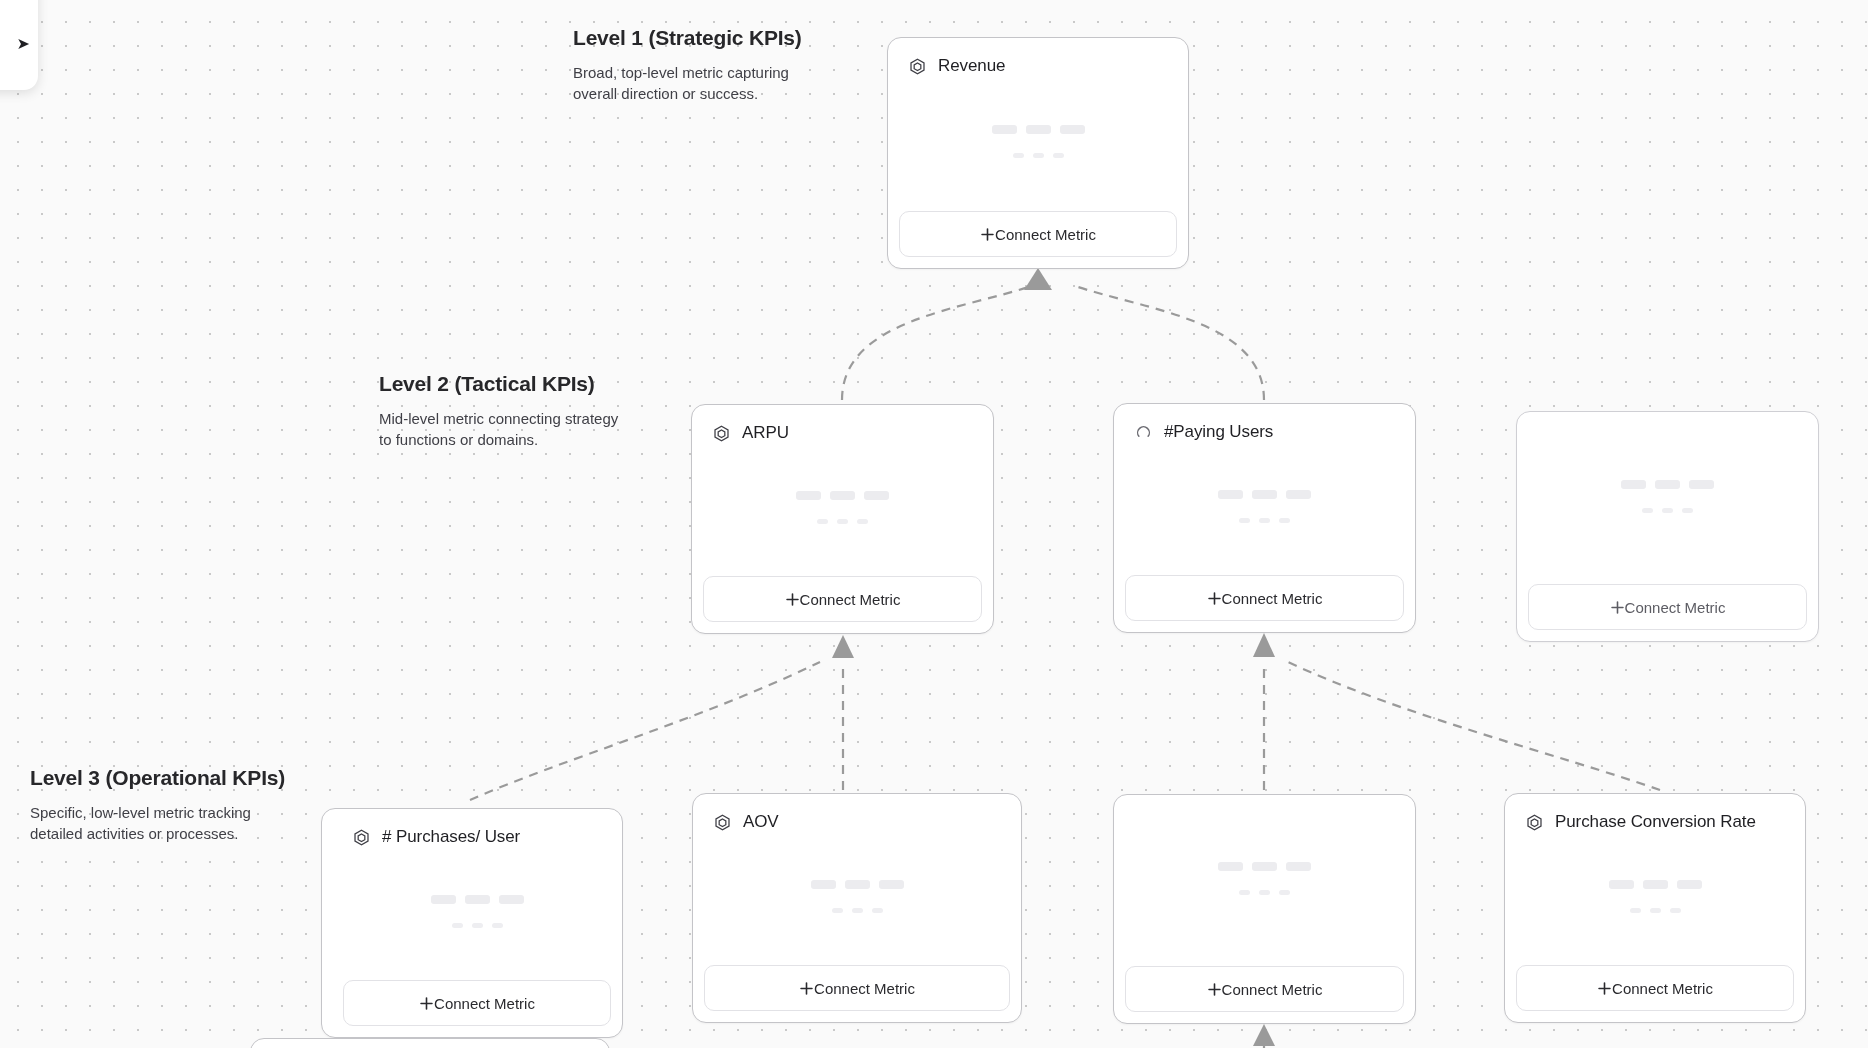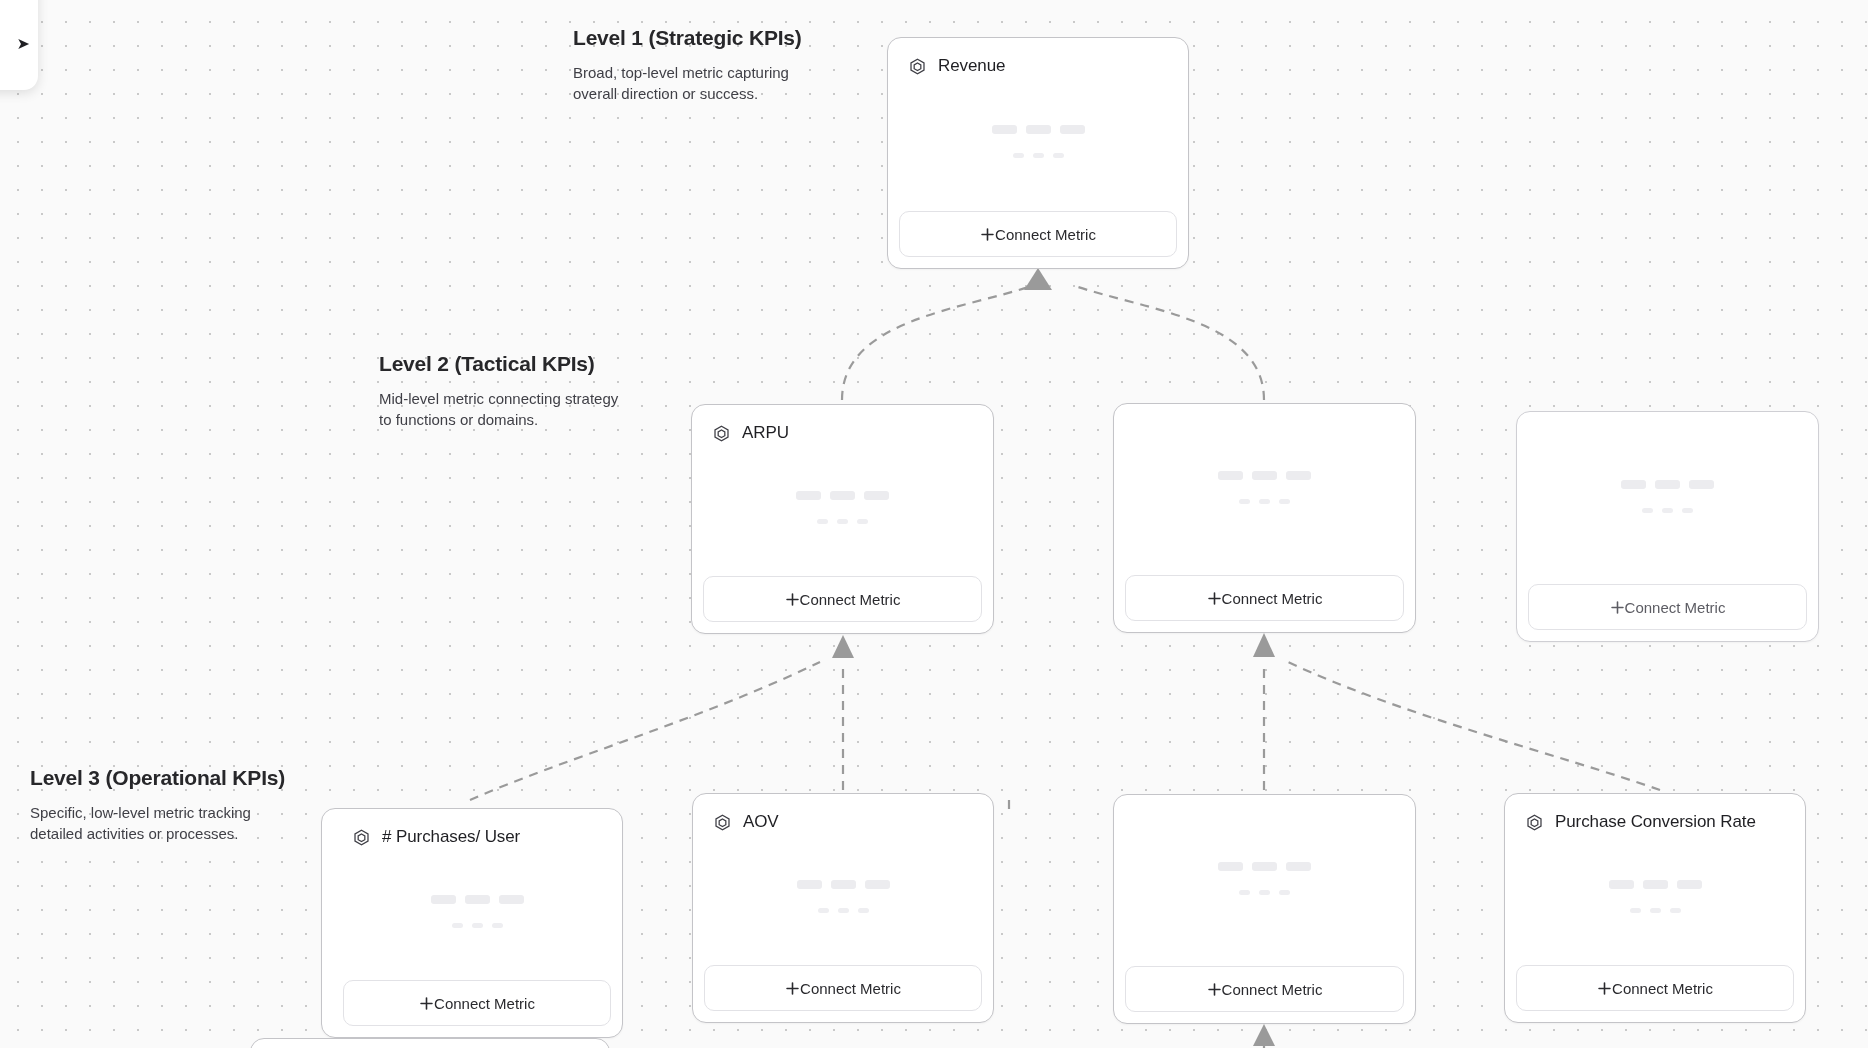--- a/index.html
+++ b/index.html
@@ -190,21 +190,21 @@
     <polygon points="1264,1024 1275,1046 1253,1046"></polygon>
 
     <path d="M 1009 800 L 1009 812"></path>
   </svg>
 
   <div class="level-label" style="left:573px; top:26px;">
     <div class="level-title">Level 1 (Strategic KPIs)</div>
     <div class="level-desc">Broad, top-level metric capturing overall direction or success.</div>
   </div>
 
-  <div class="level-label" style="left:379px; top:352px;">
+  <div class="level-label" style="left:379px; top:372px;">
     <div class="level-title">Level 2 (Tactical KPIs)</div>
     <div class="level-desc">Mid-level metric connecting strategy to functions or domains.</div>
   </div>
 
   <div class="level-label" style="left:30px; top:766px;">
     <div class="level-title">Level 3 (Operational KPIs)</div>
     <div class="level-desc">Specific, low-level metric tracking detailed activities or processes.</div>
   </div>
 
   <div class="card" id="card-revenue" style="left:887px; top:37px; width:302px; height:232px;">
@@ -259,20 +259,26 @@
     <div class="connect-btn">
       <svg class="plus-icon" viewBox="0 0 16 16">
         <line x1="8" y1="2.2" x2="8" y2="13.8"></line>
           <line x1="2.2" y1="8" x2="13.8" y2="8"></line>
       </svg>
       <span class="connect-label">Connect Metric</span>
     </div>
   </div>
 
   <div class="card" id="card-paying-users" style="left:1113px; top:403px; width:303px; height:230px;">
+    <div class="card-head">
+      <svg class="spinner-icon" viewBox="0 0 24 24">
+        <path d="M 6.2 16.8 A 7.4 7.4 0 1 1 17.8 16.8"></path>
+      </svg>
+      <span class="card-title">#Paying Users</span>
+    </div>
     <div class="card-body">
       <div class="skel-row">
         <span class="skel w1"></span>
         <span class="skel w2"></span>
         <span class="skel w3"></span>
       </div>
       <div class="skel-row small">
         <span class="skel"></span>
         <span class="skel"></span>
         <span class="skel"></span>
@@ -331,21 +337,21 @@
     </div>
     <div class="connect-btn">
       <svg class="plus-icon" viewBox="0 0 16 16">
         <line x1="8" y1="2.2" x2="8" y2="13.8"></line>
           <line x1="2.2" y1="8" x2="13.8" y2="8"></line>
       </svg>
       <span class="connect-label">Connect Metric</span>
     </div>
   </div>
 
-  <div class="card" id="card-aov" style="left:692px; top:793px; width:302px; height:230px;">
+  <div class="card" id="card-aov" style="left:692px; top:793px; width:330px; height:230px;">
     <div class="card-head">
       <svg class="hex-icon" viewBox="0 0 24 24">
         <polygon points="12,2.8 20.2,7.4 20.2,16.6 12,21.2 3.8,16.6 3.8,7.4"></polygon>
         <polygon points="12,7.6 16.2,10 16.2,14.8 12,17.2 7.8,14.8 7.8,10"></polygon>
       </svg>
       <span class="card-title">AOV</span>
     </div>
     <div class="card-body">
       <div class="skel-row">
         <span class="skel w1"></span>

